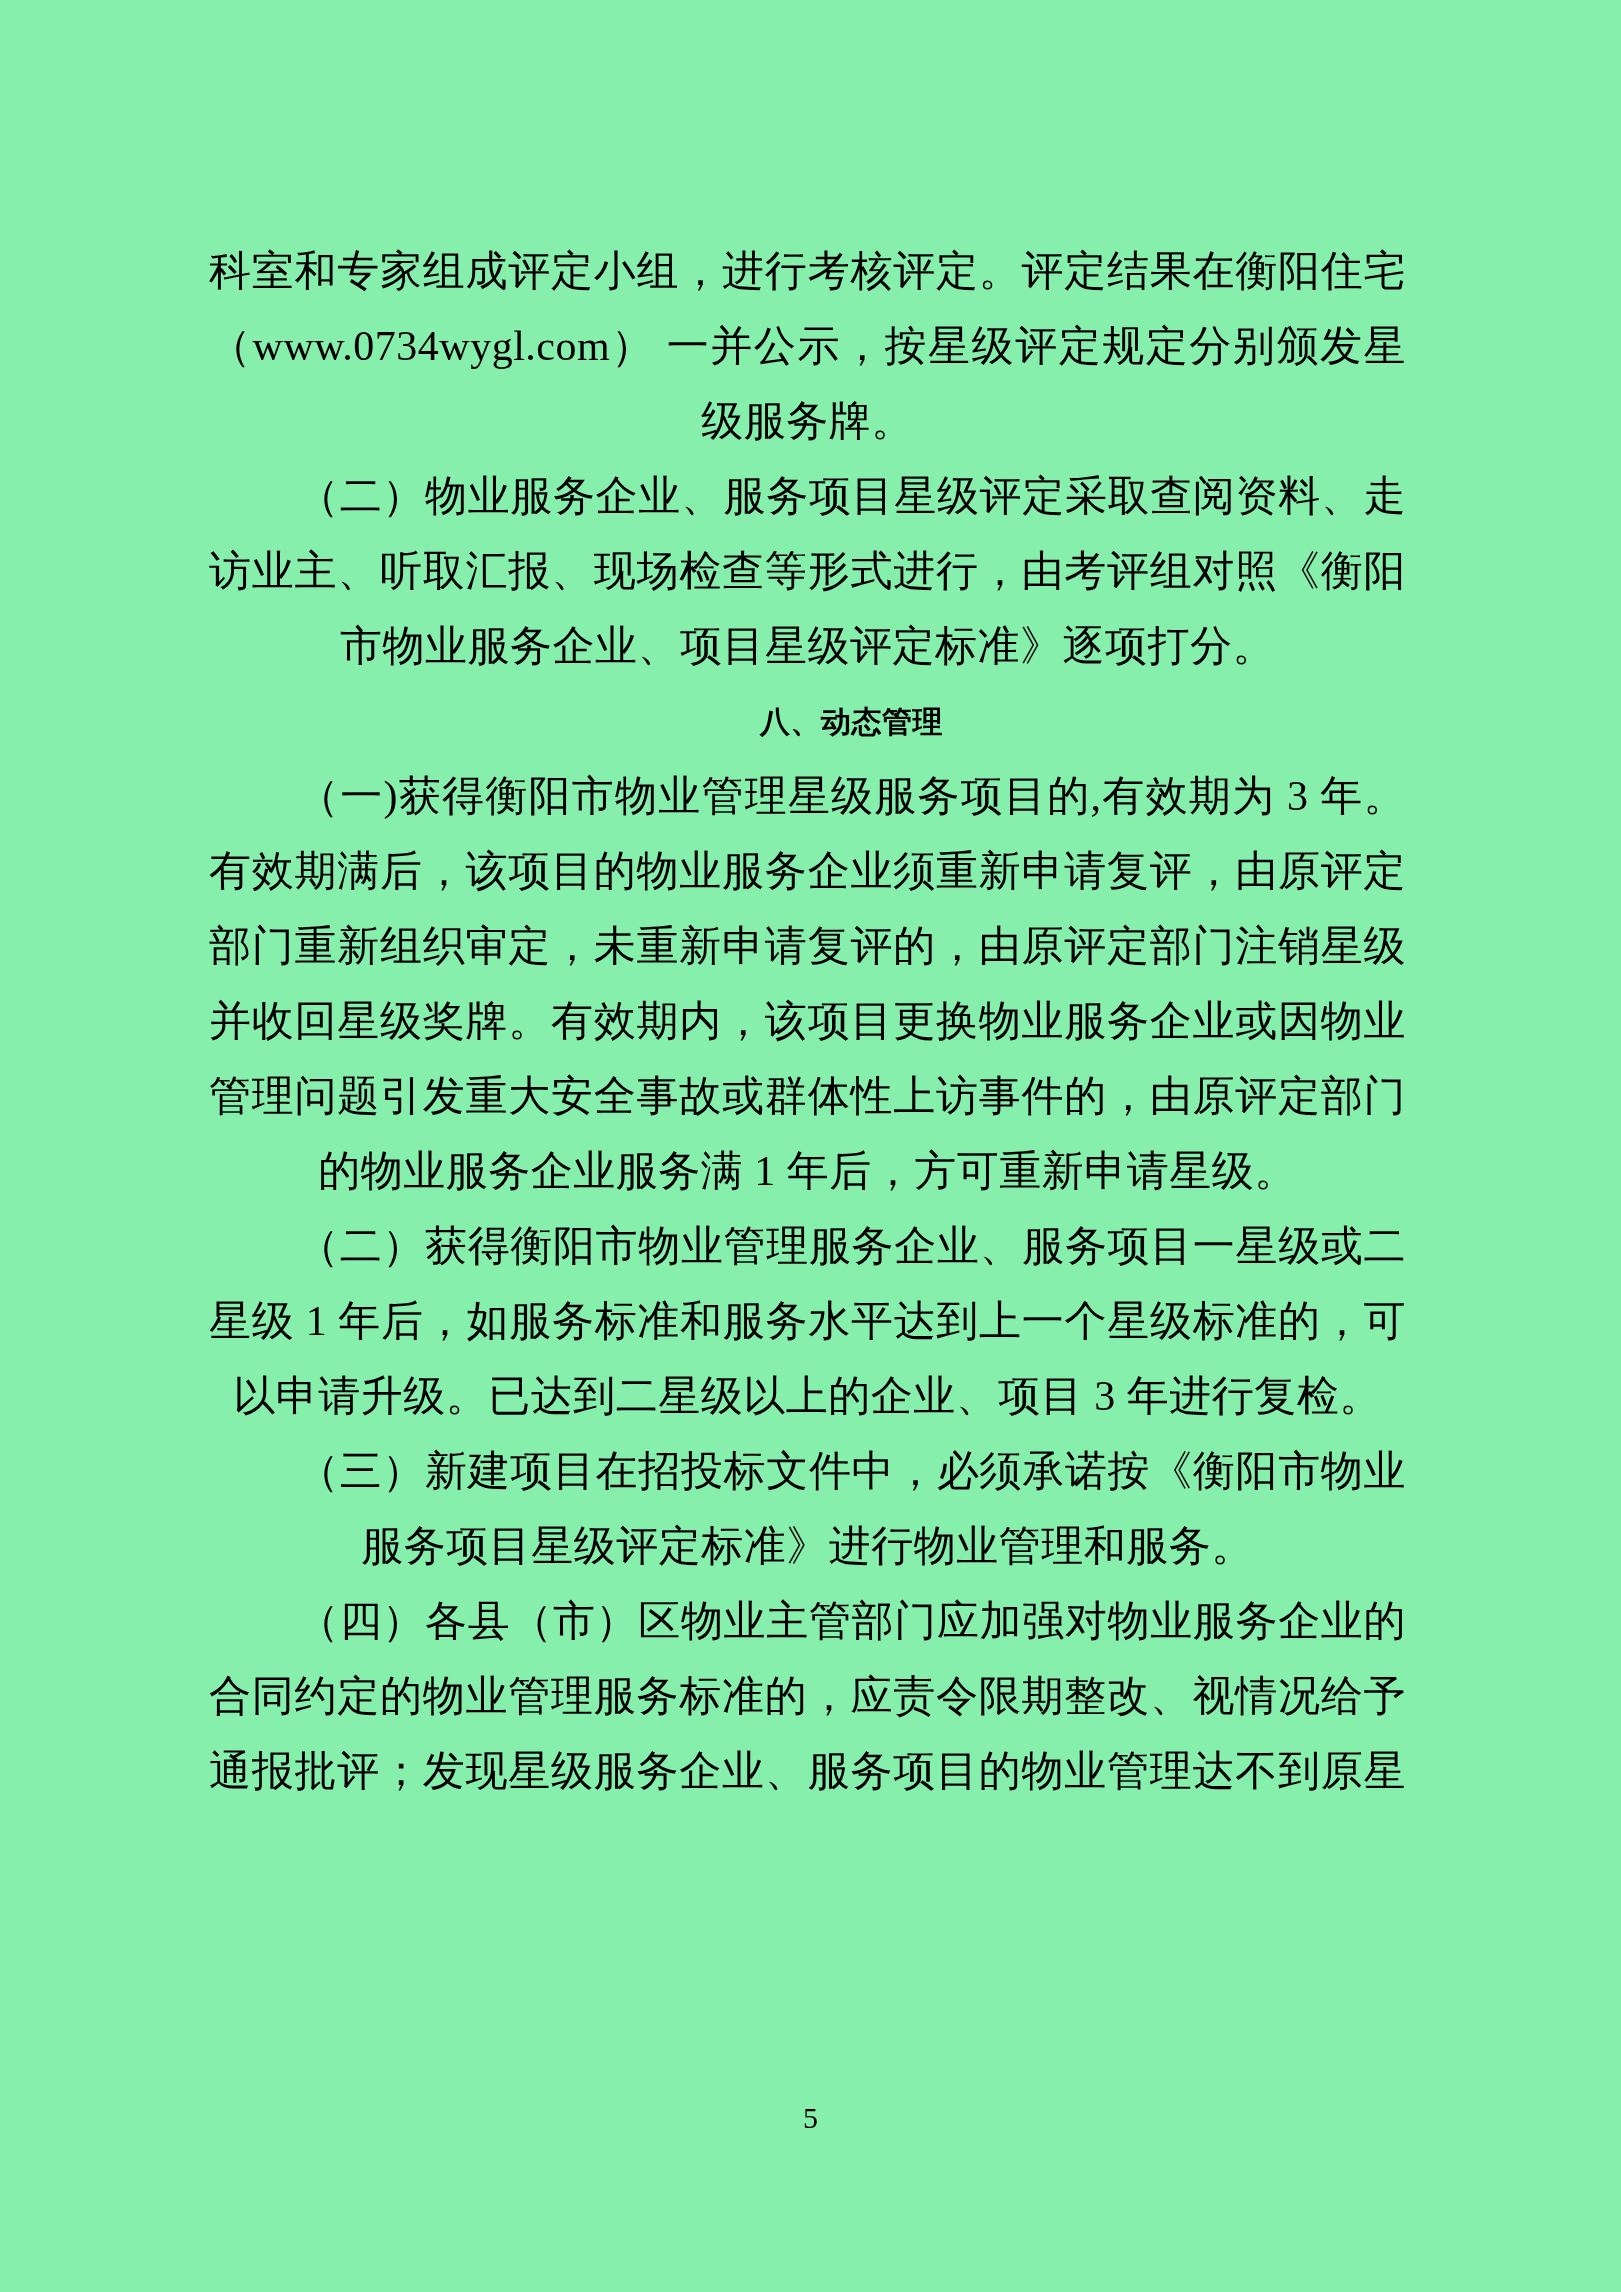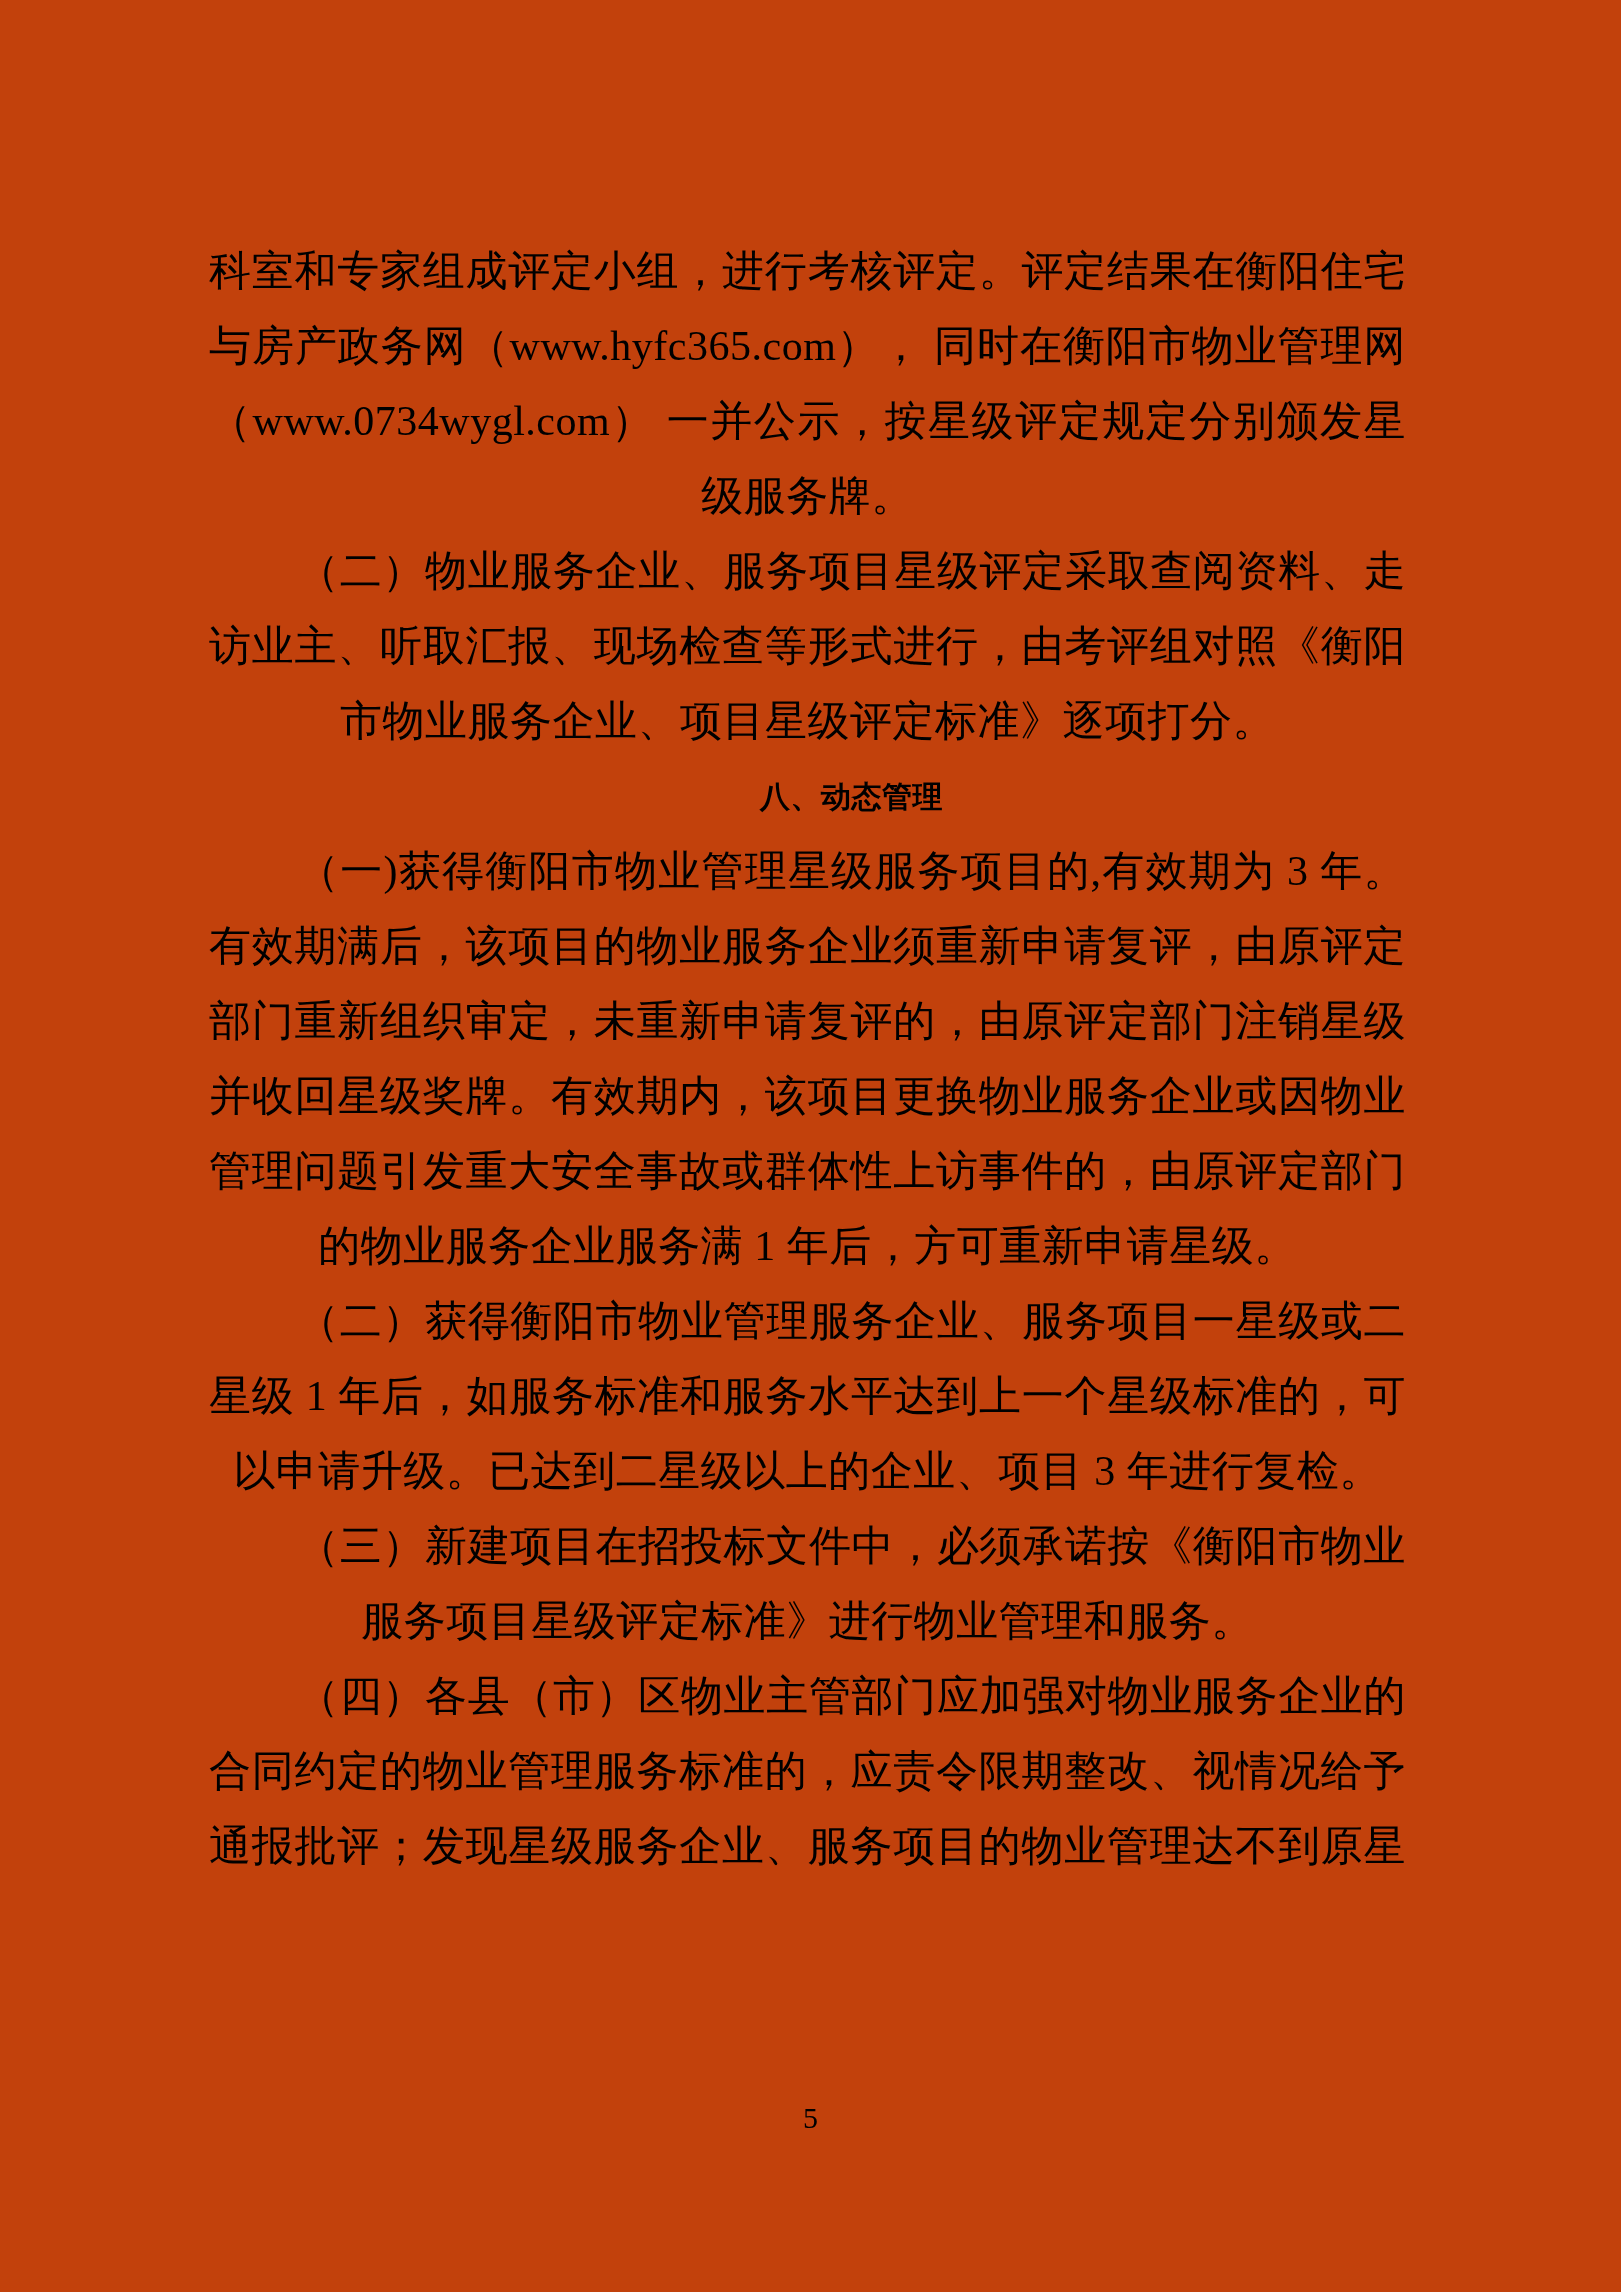--- a/index.html
+++ b/index.html
@@ -4,21 +4,21 @@
 <style>
   html, body {
     margin: 0;
     padding: 0;
     background: #ffffff;
   }
   .page {
     position: relative;
     width: 1621px;
     height: 2293px;
-    background: #c2410c;
+    background: #86efac;
     color: #000000;
     font-family: "Liberation Serif", "DejaVu Serif", serif;
     overflow: hidden;
   }
   .text-block {
     position: absolute;
     left: 209px;
     top: 234px;
     width: 1197px;
   }
@@ -55,21 +55,20 @@
     font-family: "Liberation Serif", "DejaVu Serif", serif;
   }
 </style>
 </head>
 <body>
 
 <div class="page">
   <div class="text-block">
       <div class="paragraph">
         <div class="line full">科室和专家组成评定小组，进行考核评定。评定结果在衡阳住宅</div>
-        <div class="line full">与房产政务网（www.hyfc365.com）， 同时在衡阳市物业管理网</div>
         <div class="line full">（www.0734wygl.com） 一并公示，按星级评定规定分别颁发星</div>
         <div class="line">级服务牌。</div>
       </div>
       <div class="paragraph">
         <div class="line first-indent full">（二）物业服务企业、服务项目星级评定采取查阅资料、走</div>
         <div class="line full">访业主、听取汇报、现场检查等形式进行，由考评组对照《衡阳</div>
         <div class="line">市物业服务企业、项目星级评定标准》逐项打分。</div>
       </div>
       <div class="paragraph">
         <div class="line heading-line first-indent">八、动态管理</div>

